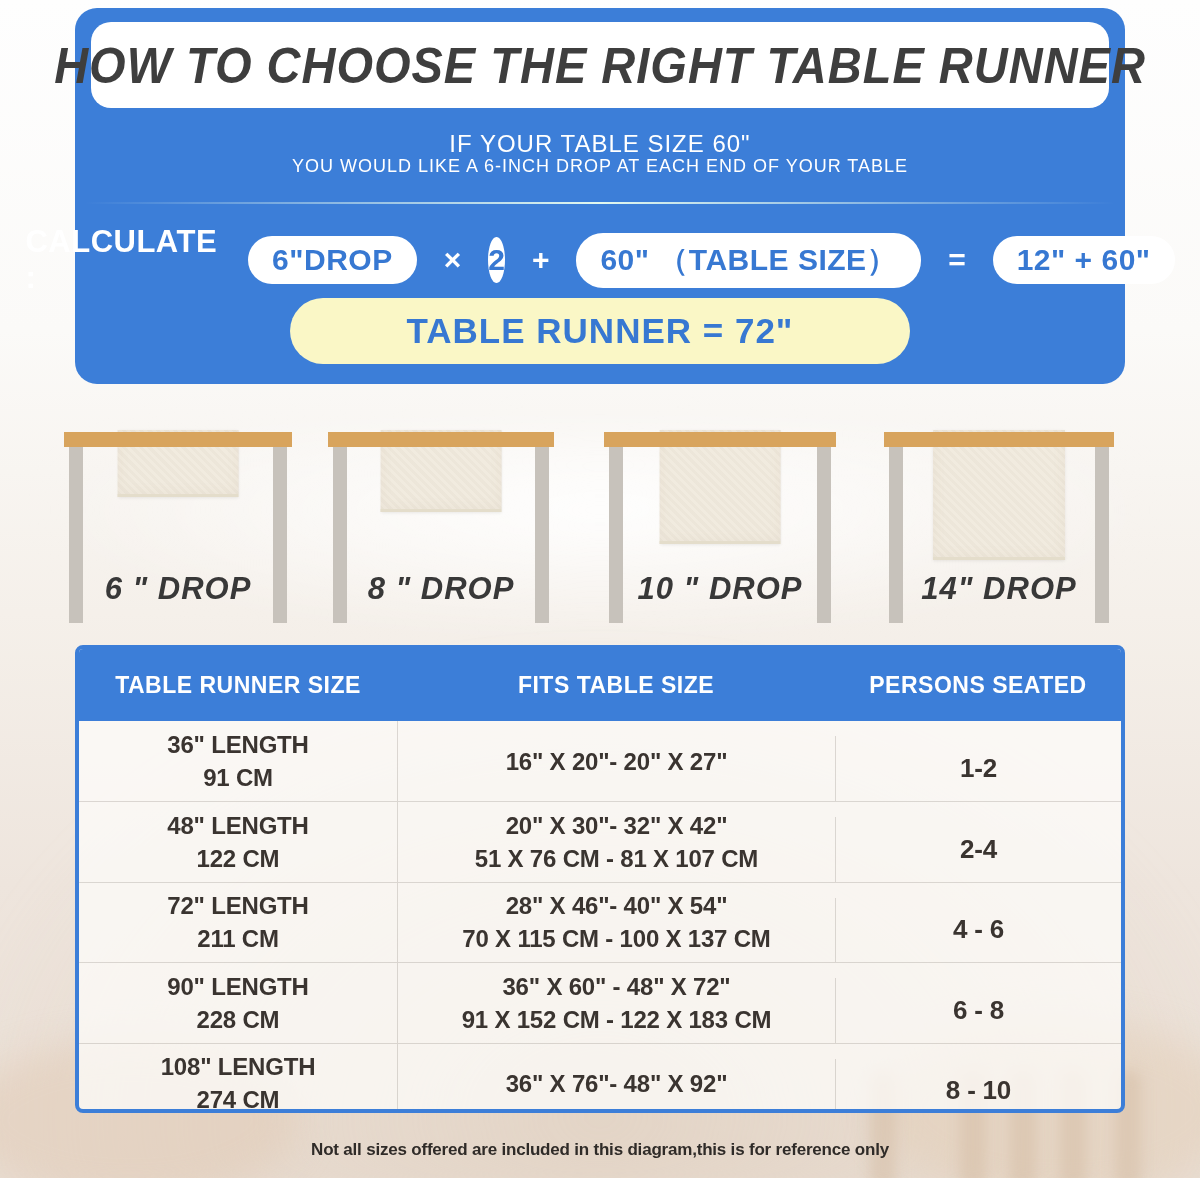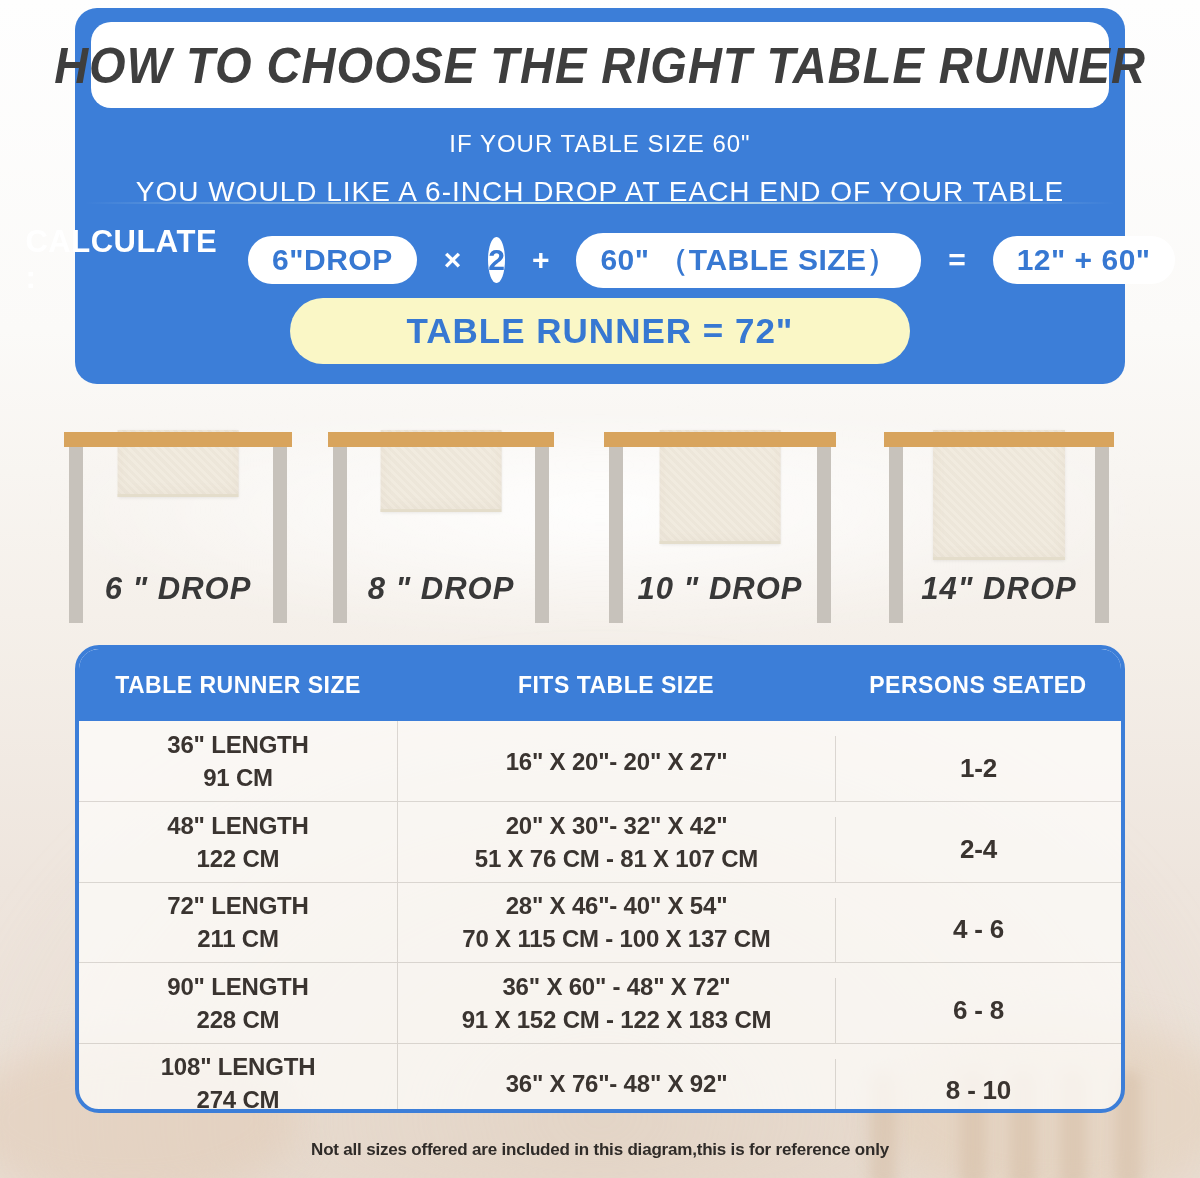--- a/index.html
+++ b/index.html
@@ -33,21 +33,21 @@
     position:absolute; left:16px; top:14px; right:16px; height:86px;
     background:#ffffff; border-radius:20px;
     display:flex; align-items:center; justify-content:center;
   }
   .title-text {
     font-size:47px; font-weight:700; font-style:italic; color:#3e3e3e;
     letter-spacing:1px; white-space:nowrap; transform:scaleY(1.06);
   }
   .subtitle { position:absolute; left:0; right:0; text-align:center; color:#ffffff; letter-spacing:1px; }
   .sub1 { top:122px; font-size:24px; font-weight:400; }
-  .sub2 { top:148px; font-size:28px; font-weight:400;margin-top:20px; }
+  .sub2 { top:148px; font-size:18px; font-weight:400; }
   .thin-divider {
     position:absolute; left:10px; right:10px; top:194px; height:2px;
     background:linear-gradient(90deg, rgba(255,255,255,0) 0%, rgba(235,255,240,0.95) 50%, rgba(255,255,255,0) 100%);
   }
   .formula-row {
     position:absolute; left:0; right:0; top:226px; height:52px;
     display:flex; align-items:center; justify-content:center; gap:27px;
   }
   .calc-label { color:#ffffff; font-size:31px; font-weight:700; letter-spacing:0.5px; margin-right:4px; }
   .pill {
@@ -88,21 +88,21 @@
   .fig3 .runner{ height:114px; }
   .fig4 .runner{ height:130px; width:132px; }
   .drop-label {
     position:absolute; left:0; width:100%; top:141px; text-align:center;
     font-size:31px; font-weight:700; font-style:italic; color:#383838; letter-spacing:1px;
   }
 
   
   .size-table {
     position:absolute; left:75px; top:645px; width:1050px; height:468px;
-    border:4px solid #3c7ed8; border-radius:24px; overflow:hidden;
+    border:4px solid #3c7ed8; border-radius:8px; overflow:hidden;
     background:rgba(252,251,249,0.78);
   }
   .st-header {
     display:grid; grid-template-columns:318px 438px 1fr; height:72px;
     background:#3c7ed8; align-items:center;
   }
   .st-header > div {
     color:#ffffff; font-size:23px; font-weight:700; text-align:center; letter-spacing:0.5px;
   }
   .st-body { height:402px; display:grid; grid-auto-rows:1fr; }

